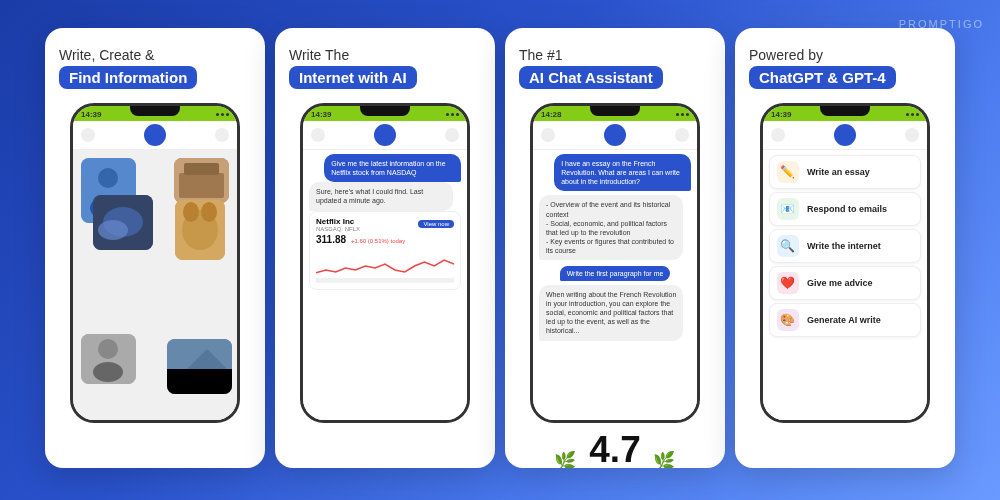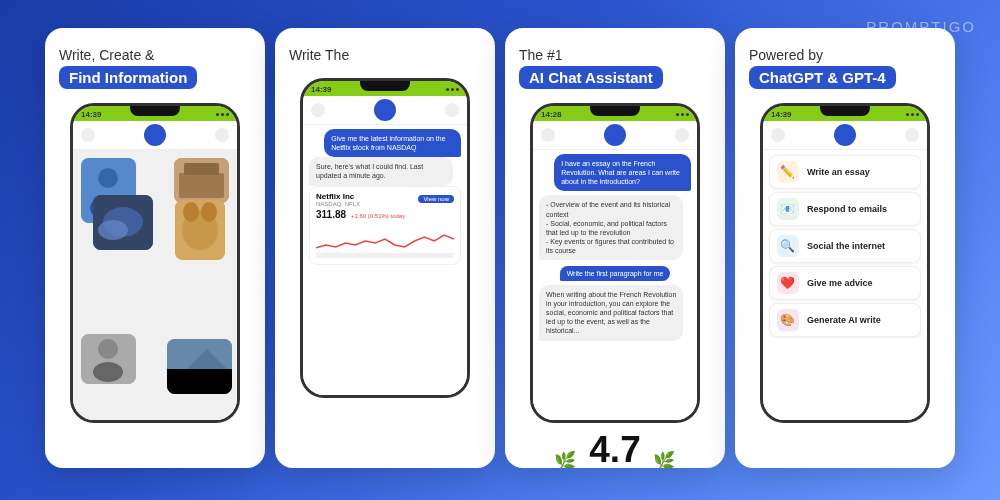--- a/index.html
+++ b/index.html
@@ -9,23 +9,23 @@
       height: 500px;
       overflow: hidden;
       font-family: -apple-system, BlinkMacSystemFont, 'Segoe UI', sans-serif;
       background: linear-gradient(135deg, #1a3ca8 0%, #2a52cc 40%, #4a7aee 70%, #6a9aff 100%);
       position: relative;
     }
 
     .brand {
       position: absolute;
       top: 18px;
-      right: 24px;
+      right: 16px;
       color: #a0b8f0;
-      font-size: 15px;
+      font-size: 11px;
       letter-spacing: 2px;
       font-weight: 500;
     }
 
     .panels-container {
       display: flex;
       justify-content: center;
       align-items: flex-start;
       gap: 10px;
       padding: 28px 20px 20px;
@@ -402,20 +402,21 @@
           </div>
         </div>
 
       </div>
     </div>
   </div>
 
   <div class="panel">
     <div class="panel-header">
       <div class="pre-title">Write The</div>
+      <div class="highlight">Internet with AI</div>
     </div>
     <div class="phone">
       <div class="phone-notch"></div>
       <div class="phone-screen">
         <div class="status-bar">
           <span class="time">14:39</span>
           <div class="status-icons">
             <div class="signal-dot"></div>
             <div class="signal-dot"></div>
             <div class="signal-dot"></div>
@@ -523,21 +524,21 @@
         <div class="feature-item">
               <div class="feature-icon icon-essay">✏️</div>
               <div class="feature-text">Write an essay</div>
             </div>
             <div class="feature-item">
               <div class="feature-icon icon-email">📧</div>
               <div class="feature-text">Respond to emails</div>
             </div>
             <div class="feature-item">
               <div class="feature-icon icon-search">🔍</div>
-              <div class="feature-text">Social the internet</div>
+              <div class="feature-text">Write the internet</div>
             </div>
             <div class="feature-item">
               <div class="feature-icon icon-advice">❤️</div>
               <div class="feature-text">Give me advice</div>
             </div>
             <div class="feature-item">
               <div class="feature-icon icon-image">🎨</div>
               <div class="feature-text">Generate AI write</div>
             </div>
           </div>

